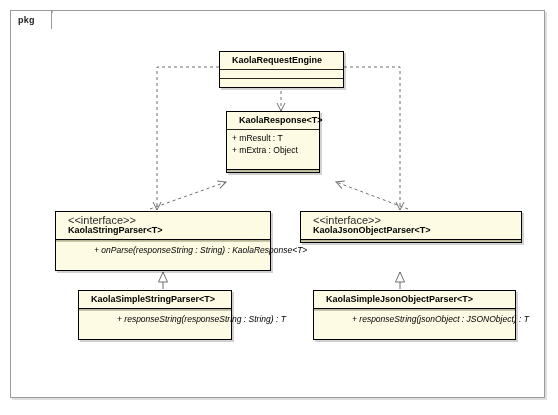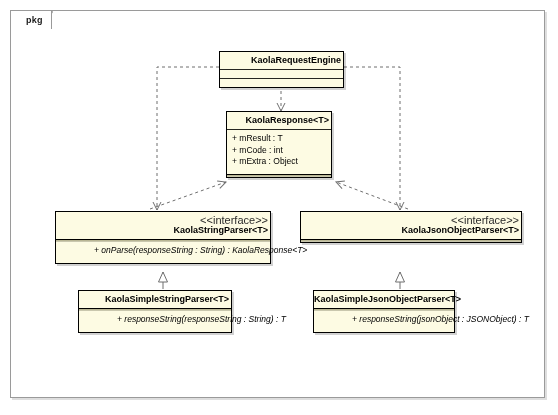--- a/index.html
+++ b/index.html
@@ -43,21 +43,21 @@
     height: 19px;
     border: 1px solid #9a9a9a;
     border-bottom: none;
     box-sizing: border-box;
     background: #ffffff;
     font-size: 9px;
     font-weight: bold;
     color: #1a1a1a;
     display: flex;
     align-items: center;
-    padding-left: 15px;
+    padding-left: 7px;
     letter-spacing: 0.2px;
   }
   .pkg-tab-notch {
     position: absolute;
     left: 40px;
     top: 10px;
     width: 13px;
     height: 19px;
     overflow: hidden;
   }
@@ -85,25 +85,25 @@
   .umlbox {
     position: absolute;
     box-sizing: border-box;
     border: 1px solid #000000;
     background: #fdfbe3;
     box-shadow: 2px 2px 0 rgba(0,0,0,0.18);
     z-index: 5;
   }
   .uml-head {
     box-sizing: border-box;
-    text-align: right;
+    text-align: left;
     color: #000000;
     font-weight: bold;
     font-size: 9px;
-    padding: 3px 2px 3px 0;
+    padding: 3px 2px 3px 12px;
     line-height: 11px;
     background: #fdfbe3;
   }
   .uml-stereo {
     display: block;
     font-weight: normal;
     font-size: 11px;
     color: #2b2b2b;
     line-height: 10px;
   }
@@ -114,21 +114,21 @@
   }
   .uml-sep-thick {
     height: 3px;
     background: #b9b694;
     border-top: 1px solid #000000;
     border-bottom: 1px solid #c9c7ae;
     box-sizing: border-box;
   }
   .uml-compartment {
     box-sizing: border-box;
-    padding: 3px 5px 6px 5px;
+    padding: 3px 5px 13px 5px;
     font-size: 8.5px;
     color: #000000;
     line-height: 11.5px;
     background: #fdfbe3;
   }
   .uml-compartment.empty {
     padding: 0;
     height: 8px;
   }
   .uml-compartment .member {
@@ -188,26 +188,25 @@
   </svg>
 
   <div class="umlbox" style="left:219px; top:51px; width:125px;">
     <div class="uml-head">KaolaRequestEngine</div>
     <div class="uml-sep"></div>
     <div class="uml-compartment empty"></div>
     <div class="uml-sep"></div>
     <div class="uml-compartment empty"></div>
   </div>
 
-  <div class="umlbox" style="left:226px; top:111px; width:106px;">
+  <div class="umlbox" style="left:226px; top:111px; width:94px;">
     <div class="uml-head">KaolaResponse&lt;T&gt;</div>
     <div class="uml-sep"></div>
     <div class="uml-compartment">
       <div class="member">+ mResult : T</div>
-      <div class="member">+ mCode : int</div>
       <div class="member">+ mExtra : Object</div>
     </div>
     <div class="uml-sep-thick"></div>
   </div>
 
   <div class="umlbox" style="left:55px; top:211px; width:216px;">
     <div class="uml-head">
       <span class="uml-stereo">&lt;&lt;interface&gt;&gt;</span>
       <span>KaolaStringParser&lt;T&gt;</span>
     </div>
@@ -226,21 +225,21 @@
   </div>
 
   <div class="umlbox" style="left:78px; top:290px; width:154px;">
     <div class="uml-head">KaolaSimpleStringParser&lt;T&gt;</div>
     <div class="uml-sep-thick"></div>
     <div class="uml-compartment">
       <div class="member abstract">+ responseString(responseString : String) : T</div>
     </div>
   </div>
 
-  <div class="umlbox" style="left:313px; top:290px; width:142px;">
+  <div class="umlbox" style="left:313px; top:290px; width:203px;">
     <div class="uml-head">KaolaSimpleJsonObjectParser&lt;T&gt;</div>
     <div class="uml-sep-thick"></div>
     <div class="uml-compartment">
       <div class="member abstract">+ responseString(jsonObject : JSONObject) : T</div>
     </div>
   </div>
 
 </div>
 
 </body></html>

